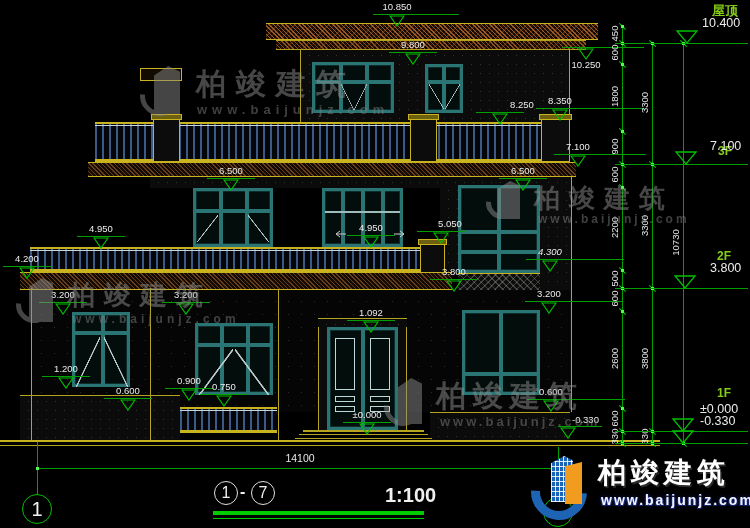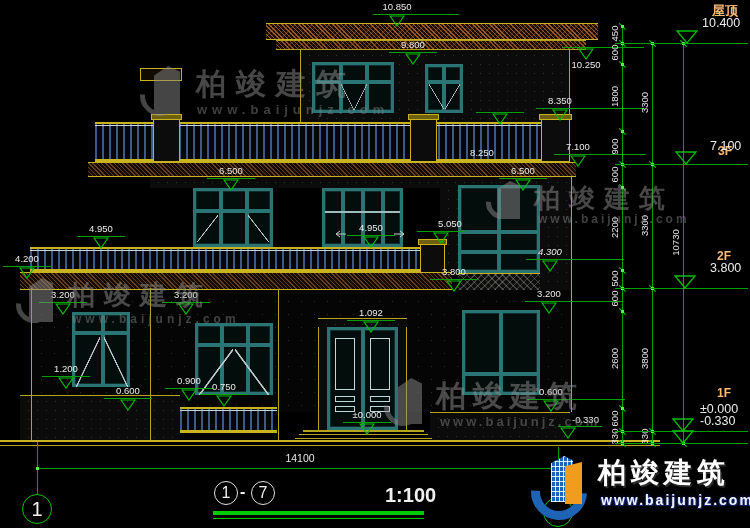--- a/index.html
+++ b/index.html
@@ -38,21 +38,21 @@
   
   .win{border:3px solid #2a7474;background:#030d0c;box-shadow:inset 0 0 0 1px #0d2e2c;}
   .mv{background:#2a7474;width:4px;top:0;bottom:0;}
   .mh{background:#2a7474;height:4px;left:0;right:0;}
   .dgl{background-image:linear-gradient(to top right,transparent 47.5%,#b9c9c9 48.5%,#b9c9c9 50.5%,transparent 51.5%);}
   .dgr{background-image:linear-gradient(to top left,transparent 47.5%,#b9c9c9 48.5%,#b9c9c9 50.5%,transparent 51.5%);}
   
   .dimtxt{color:#e8e8e8;font-size:9.5px;line-height:11px;white-space:nowrap;}
   .glin{background:#00a000;}
   .marker-label{color:#ececec;font-size:9.5px;line-height:10px;text-align:center;width:68px;}
-  .legend-cn{color:#fdba74;font-size:12px;font-weight:bold;white-space:nowrap;}
+  .legend-cn{color:#84cc16;font-size:12px;font-weight:bold;white-space:nowrap;}
   .legend-num{color:#ececec;font-size:12.5px;white-space:nowrap;}
   
   .wm{opacity:.5;color:#9a9a9a;}
   .wm .b{font-weight:bold;white-space:nowrap;color:#8e8e8e;}
   .wm .u{font-weight:bold;white-space:nowrap;color:#7f7f7f;}
   .wm-sw{border-radius:50%;border:5px solid transparent;border-left-color:#8a8a8a;border-bottom-color:#8a8a8a;transform:rotate(-40deg);}
   .wm-bl{background:#8a8a8a;clip-path:polygon(0 20%,55% 0,100% 12%,100% 100%,0 100%);}
   
   .circ{border:1.5px solid #e0e0e0;border-radius:50%;color:#f0f0f0;text-align:center;}
   
@@ -176,21 +176,21 @@
       <div class="marker-label" style="left: 379px; top: 40px;">9.800</div>
       <div class="glin" style="left: 389px; top: 52px; width: 48px; height: 1px;"></div>
       <svg width="16" height="12" style="position: absolute; left: 405px; top: 53px;">
         <path d="M1 1 L15 1 L8 11 Z" fill="none" stroke="#00c000" stroke-width="1.2"></path>
       </svg>
       <div class="glin" style="left: 562px; top: 47px; width: 82px; height: 1px;"></div>
       <svg width="16" height="12" style="position: absolute; left: 578px; top: 48px;">
         <path d="M1 1 L15 1 L8 11 Z" fill="none" stroke="#00c000" stroke-width="1.2"></path>
       </svg>
       <div class="marker-label" style="left: 552px; top: 60px;">10.250</div>
-      <div class="marker-label" style="left: 448px; top: 100px; margin-top: 48px;">8.250</div>
+      <div class="marker-label" style="left: 488px; top: 100px;">8.250</div>
       <div class="glin" style="left: 476px; top: 112px; width: 48px; height: 1px;"></div>
       <svg width="16" height="12" style="position: absolute; left: 492px; top: 113px;">
         <path d="M1 1 L15 1 L8 11 Z" fill="none" stroke="#00c000" stroke-width="1.2"></path>
       </svg>
       <div class="marker-label" style="left: 526px; top: 96px;">8.350</div>
       <div class="glin" style="left: 536px; top: 108px; width: 108px; height: 1px;"></div>
       <svg width="16" height="12" style="position: absolute; left: 552px; top: 109px;">
         <path d="M1 1 L15 1 L8 11 Z" fill="none" stroke="#00c000" stroke-width="1.2"></path>
       </svg>
       <div class="marker-label" style="left: 544px; top: 142px;">7.100</div>

